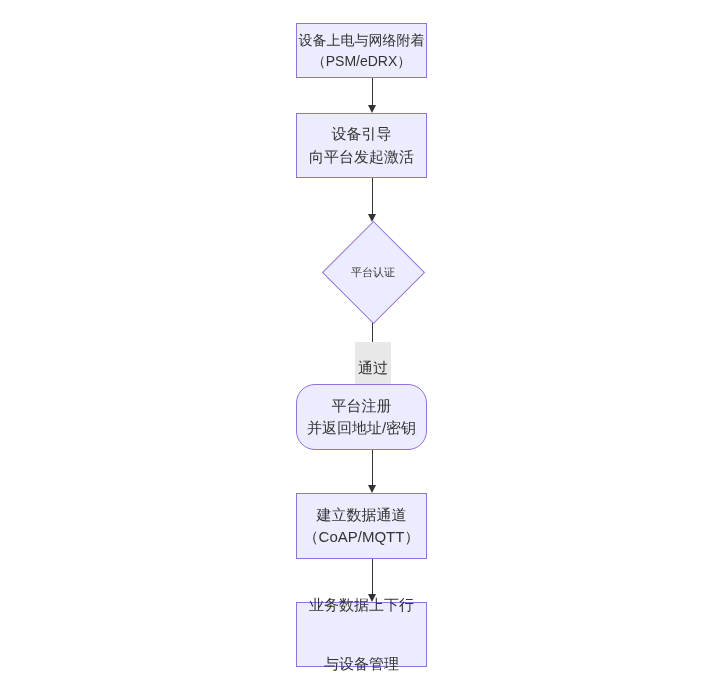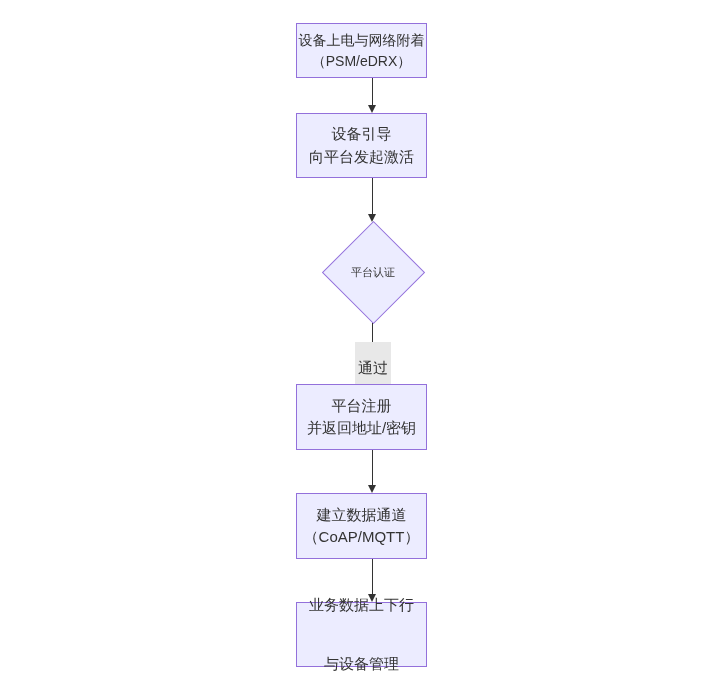--- a/index.html
+++ b/index.html
@@ -120,21 +120,21 @@
   <div class="diamond-wrap">
     <div class="diamond-shape"></div>
     <div class="diamond-text">平台认证</div>
   </div>
 
   <div class="edge" style="top:323px;height:53px;">
     <div class="arrowhead"></div>
   </div>
   <span class="edge-label">通过</span>
 
-  <div class="node-rect" style="top:384px;height:66px;">
+  <div class="node-rect" style="top:384px;height:66px;border-radius:19px;">
     <span>平台注册</span>
     <span>并返回地址/密钥</span>
   </div>
 
   <div class="edge" style="top:450px;height:35px;">
     <div class="arrowhead"></div>
   </div>
 
   <div class="node-rect" style="top:493px;height:66px;">
     <span>建立数据通道</span>

